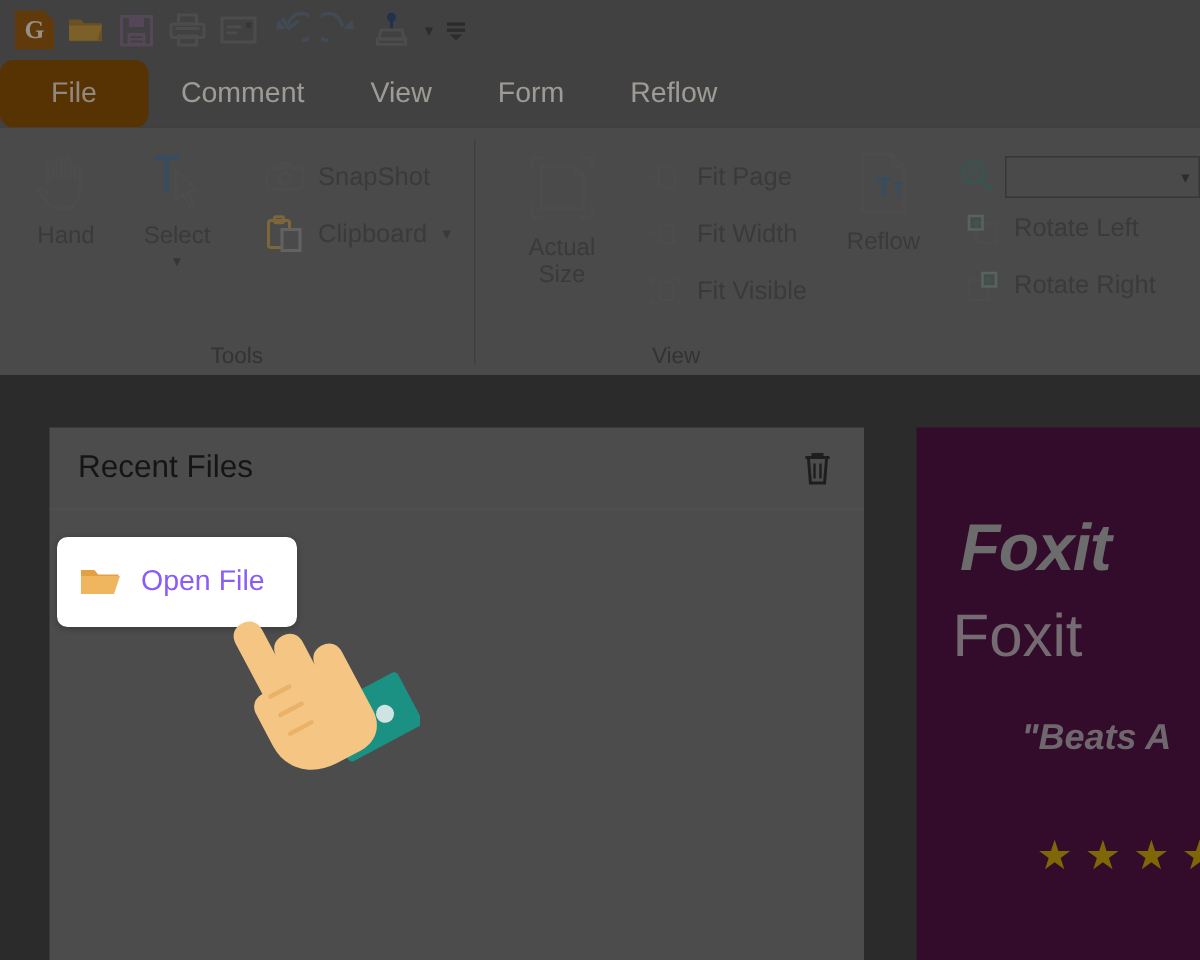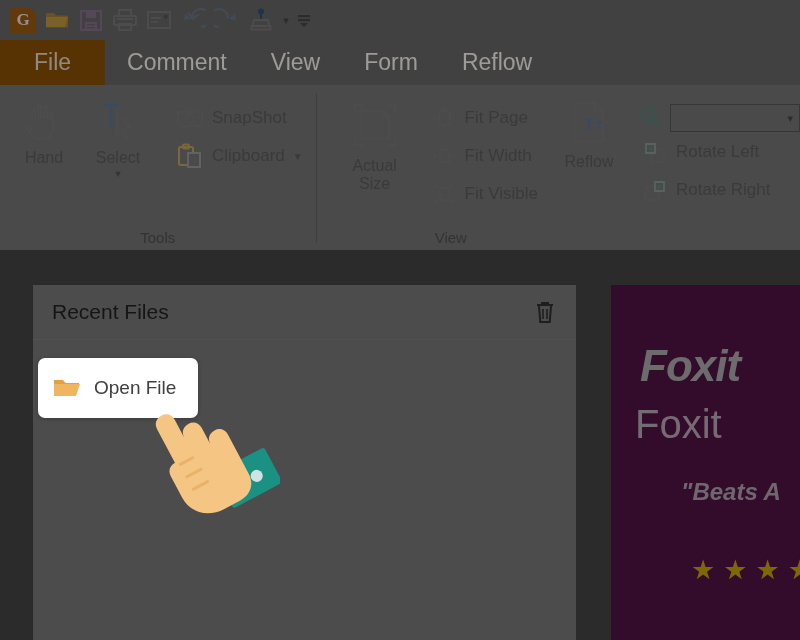--- a/index.html
+++ b/index.html
@@ -57,22 +57,23 @@
     position: absolute; left: 0; top: 40px;
     width: 800px; height: 45px;
     background: #5d5d5d;
     display: flex; align-items: flex-end;
   }
   .tab {
     height: 45px;
     padding: 0 22px;
     display: flex; align-items: center; justify-content: center;
     color: #e2ddd6;
-    font-size: 23px;
+    font-size: 19px;
     white-space: nowrap;
+    border-radius: 9px;
   }
   .tab.file {
     background: #7d4a06;
     color: #cfc5b8;
     padding: 0 34px;
     height: 45px;
   }
   .tab.active {
     background: #6a6a6a;
     color: #1b1b1b;
@@ -184,21 +185,21 @@
     width: 160px; height: 60px;
     background: #ffffff;
     border-radius: 7px;
     display: flex; align-items: center;
     z-index: 30;
     box-shadow: 0 1px 4px rgba(0,0,0,.25);
   }
   .highlight-box .fold { margin-left: 14px; }
   .highlight-box .olbl {
     margin-left: 12px;
-    color: #404040;
+    color: #8b5cf6;
     font-size: 19px;
   }
 
   .hand-cursor {
     position: absolute; left: 150px; top: 385px;
     width: 130px; height: 140px;
     z-index: 40;
   }
 
   

